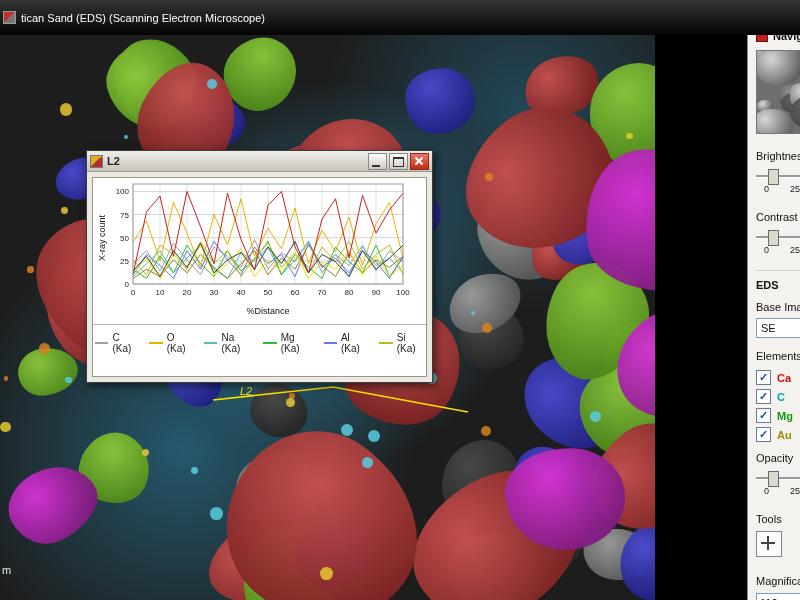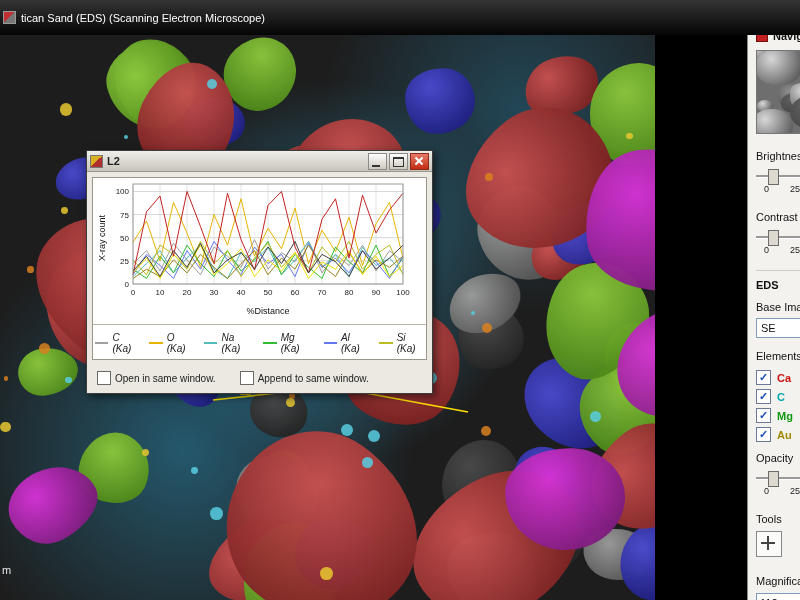--- a/index.html
+++ b/index.html
@@ -30,21 +30,21 @@
   #spectra-titlebar .win-title{font-size:11px;font-weight:bold;color:#222;flex:1;}
   .win-btn{width:17px;height:15px;margin-left:2px;border:1px solid #8a8a8a;
     background:linear-gradient(#fdfdfd,#cfcabf);position:relative;cursor:pointer;}
   .win-btn.close{background:linear-gradient(#e87a6a,#c22d12);border-color:#8a2a18;}
   .glyph-min{position:absolute;left:3px;bottom:2px;width:8px;height:2px;background:#333;}
   .glyph-max{position:absolute;left:3px;top:3px;width:9px;height:7px;border:1px solid #333;border-top-width:2px;}
   .glyph-x1,.glyph-x2{position:absolute;left:7px;top:2px;width:2px;height:10px;background:#fff;}
   .glyph-x1{transform:rotate(45deg);} .glyph-x2{transform:rotate(-45deg);}
   #chart-panel{margin:5px;background:#fff;border:1px solid #9a968c;}
   #chart-title{text-align:center;font-size:12px;font-weight:bold;padding:6px 0 2px;color:#111;}
-  #legend-box{border-top:1px solid #b8b4aa;padding:4px 2px 5px;font-style:italic;}
+  #legend-box{border-top:1px solid #b8b4aa;padding:4px 2px 22px;}
   .legend-row{display:flex;justify-content:center;gap:11px;margin-top:3px;}
   .legend-item{display:flex;align-items:center;gap:4px;font-size:10px;color:#222;}
   .legend-swatch{width:15px;height:2px;}
   #spectra-checkrow{display:flex;gap:24px;padding:6px 10px 8px;align-items:center;}
   .cbx{width:12px;height:12px;background:#fff;border:1px solid #6a6a6a;display:inline-block;}
   .cbx-label{font-size:10px;color:#222;margin-left:4px;}
   .check-item{display:flex;align-items:center;cursor:pointer;}
   
   #side-panel{position:absolute;left:747px;top:18px;width:150px;height:582px;
     background:#f3f2ee;border-left:1px solid #8a8a8a;z-index:40;font-size:11px;color:#111;
@@ -262,30 +262,20 @@
             <span>Al (Ka)</span>
           </span>
           <span class="legend-item">
             <span class="legend-swatch" style="background: rgb(187, 187, 34);"></span>
             <span>Si (Ka)</span>
           </span>
         </div>
     </div>
   </div>
 
-  <div id="spectra-checkrow">
-    <span class="check-item">
-      <span class="cbx"></span>
-      <span class="cbx-label">Open in same window.</span>
-    </span>
-    <span class="check-item">
-      <span class="cbx"></span>
-      <span class="cbx-label">Append to same window.</span>
-    </span>
-  </div>
 </div>
 
 <div id="side-panel">
   <div class="panel-header">
     <span class="hdr-ico"></span>
     <span>Navigator</span>
   </div>
   <div id="nav-thumb">
       <div class="grain" style="left: 0.242081px; top: 49.2254px; width: 15.3145px; height: 12.2516px; background: radial-gradient(circle at 35% 30%, rgb(220, 220, 220), rgb(60, 60, 60)); border-radius: 48.6858% 51.3142% 50% 50%;"></div>
       <div class="grain" style="left: 20.9582px; top: 33.4455px; width: 30.5488px; height: 24.439px; background: radial-gradient(circle at 35% 30%, rgb(142, 142, 142), rgb(60, 60, 60)); border-radius: 39.854% 60.146% 50% 50%;"></div>

